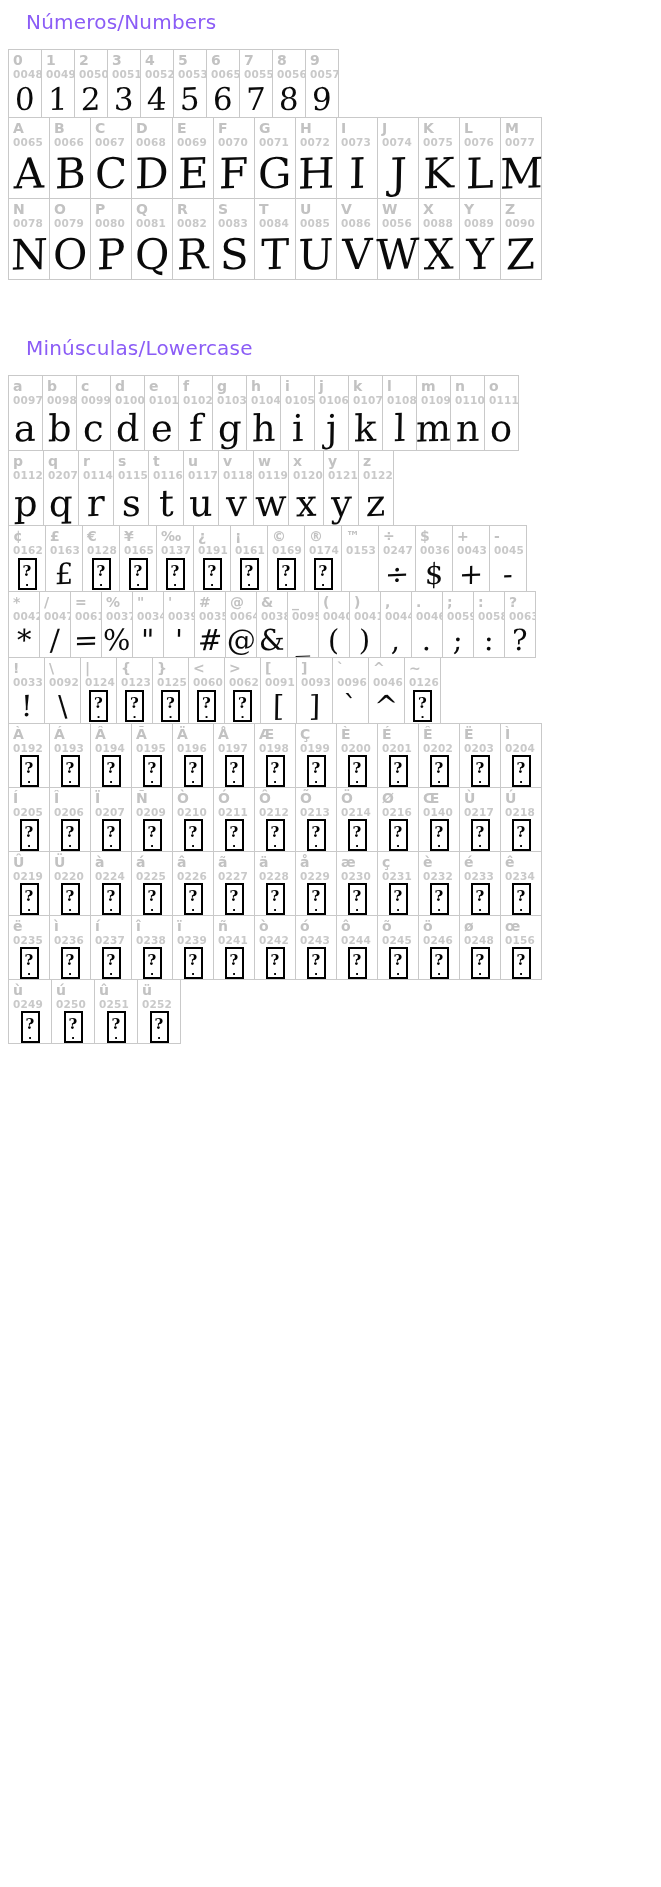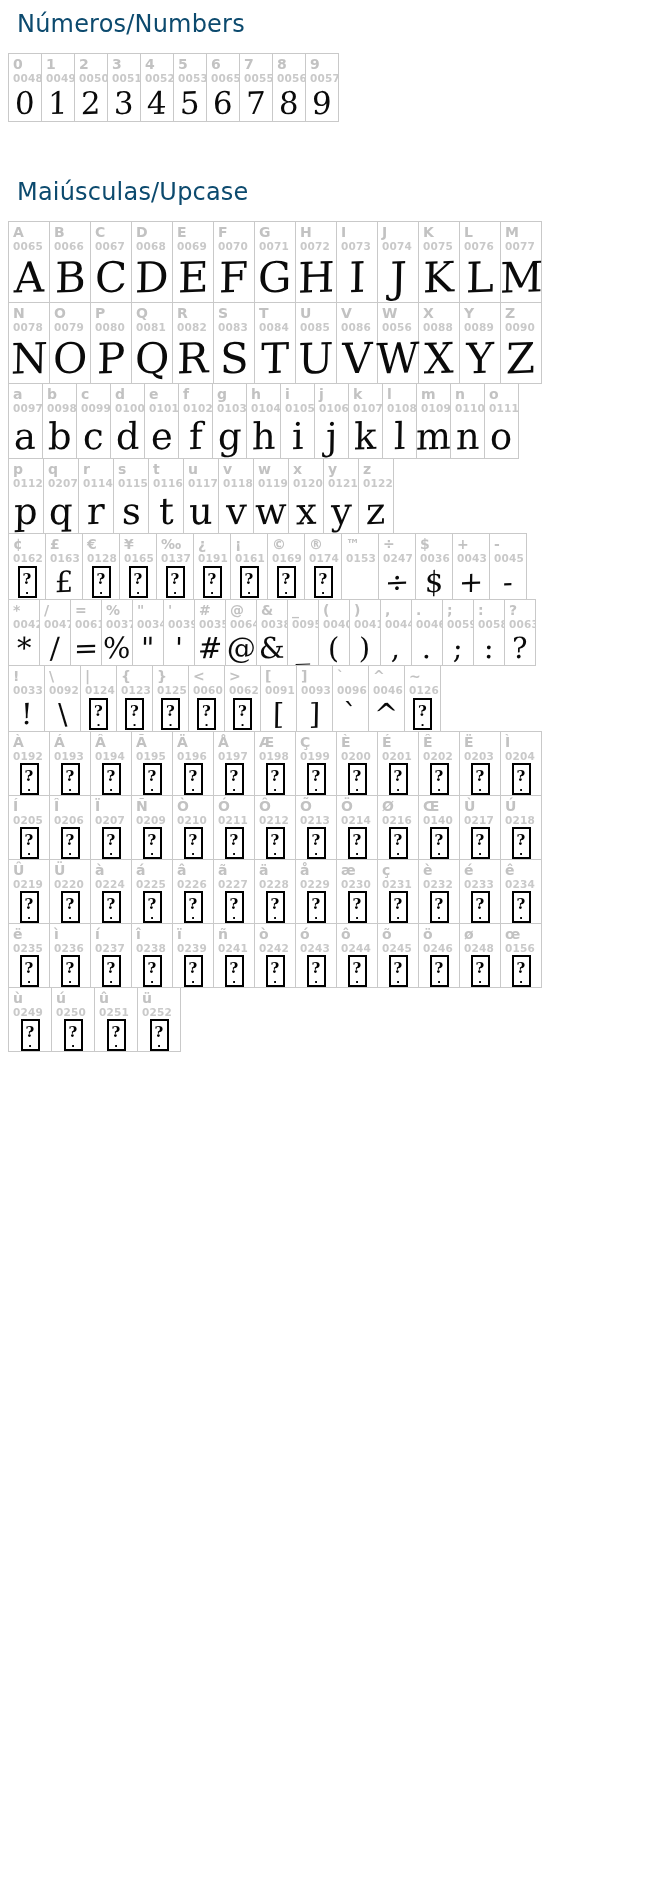--- a/index.html
+++ b/index.html
@@ -1,18 +1,18 @@
 <!DOCTYPE html>
 <html><head>
 <meta charset="utf-8">
 <style>
   html,body{margin:0;padding:0;background:#fff;}
   body{width:661px;min-height:1887px;font-family:"Liberation Sans",sans-serif;}
   .page{padding:6px 8px 60px 8px;}
-  .section-title{color:#0c4a6e;font-size:24px;font-weight:400;margin:56px 0 16px 9px;letter-spacing:.2px;font-family:"DejaVu Sans",sans-serif;}
+  .section-title{color:#8b5cf6;font-size:20px;font-weight:400;margin:56px 0 16px 18px;letter-spacing:.2px;font-family:"DejaVu Sans",sans-serif;}
   .section:first-child .section-title{margin-top:4px;}
   .char-row{display:flex;margin-top:-1px;align-items:stretch;}
   .cell{border:1px solid #c9c9c9;background:#fff;display:flex;flex-direction:column;box-sizing:border-box;}
   .cell:not(:first-child){margin-left:-1px;}
   .cell-head{padding:3px 3px 0 4px;height:31px;box-sizing:border-box;overflow:hidden;}
   .cell-char{color:#c2c2c2;font-size:14px;font-weight:700;line-height:14px;font-family:"DejaVu Sans",sans-serif;}
   .cell-code{color:#c9c9c9;font-size:10.5px;font-weight:700;line-height:11px;margin-top:2px;letter-spacing:.2px;font-family:"DejaVu Sans",sans-serif;}
   .cell-glyph{flex:1;display:flex;align-items:center;justify-content:center;}
   .glyph-char{font-family:"DejaVu Serif",serif;color:#0a0a0a;font-size:34px;transform:rotate(-2deg) skewX(-3deg);}
   
@@ -128,21 +128,20 @@
             <div class="cell-char">9</div>
             <div class="cell-code">0057</div>
           </div>
           <div class="cell-glyph">
             <span class="glyph-char">9</span>
           </div>
         </div>
       </div>
     </section>
     <section class="section">
-      <h2 class="section-title">Maiúsculas/Upcase</h2>
       <div class="char-row count-13 sec-upcase">
         <div class="cell">
           <div class="cell-head">
             <div class="cell-char">A</div>
             <div class="cell-code">0065</div>
           </div>
           <div class="cell-glyph">
             <span class="glyph-char">A</span>
           </div>
         </div>
@@ -369,20 +368,21 @@
             <div class="cell-char">Z</div>
             <div class="cell-code">0090</div>
           </div>
           <div class="cell-glyph">
             <span class="glyph-char">Z</span>
           </div>
         </div>
       </div>
     </section>
     <section class="section">
+      <h2 class="section-title">Minúsculas/Lowercase</h2>
       <div class="char-row count-15 sec-lowercase">
         <div class="cell">
           <div class="cell-head">
             <div class="cell-char">a</div>
             <div class="cell-code">0097</div>
           </div>
           <div class="cell-glyph">
             <span class="glyph-char">a</span>
           </div>
         </div>

